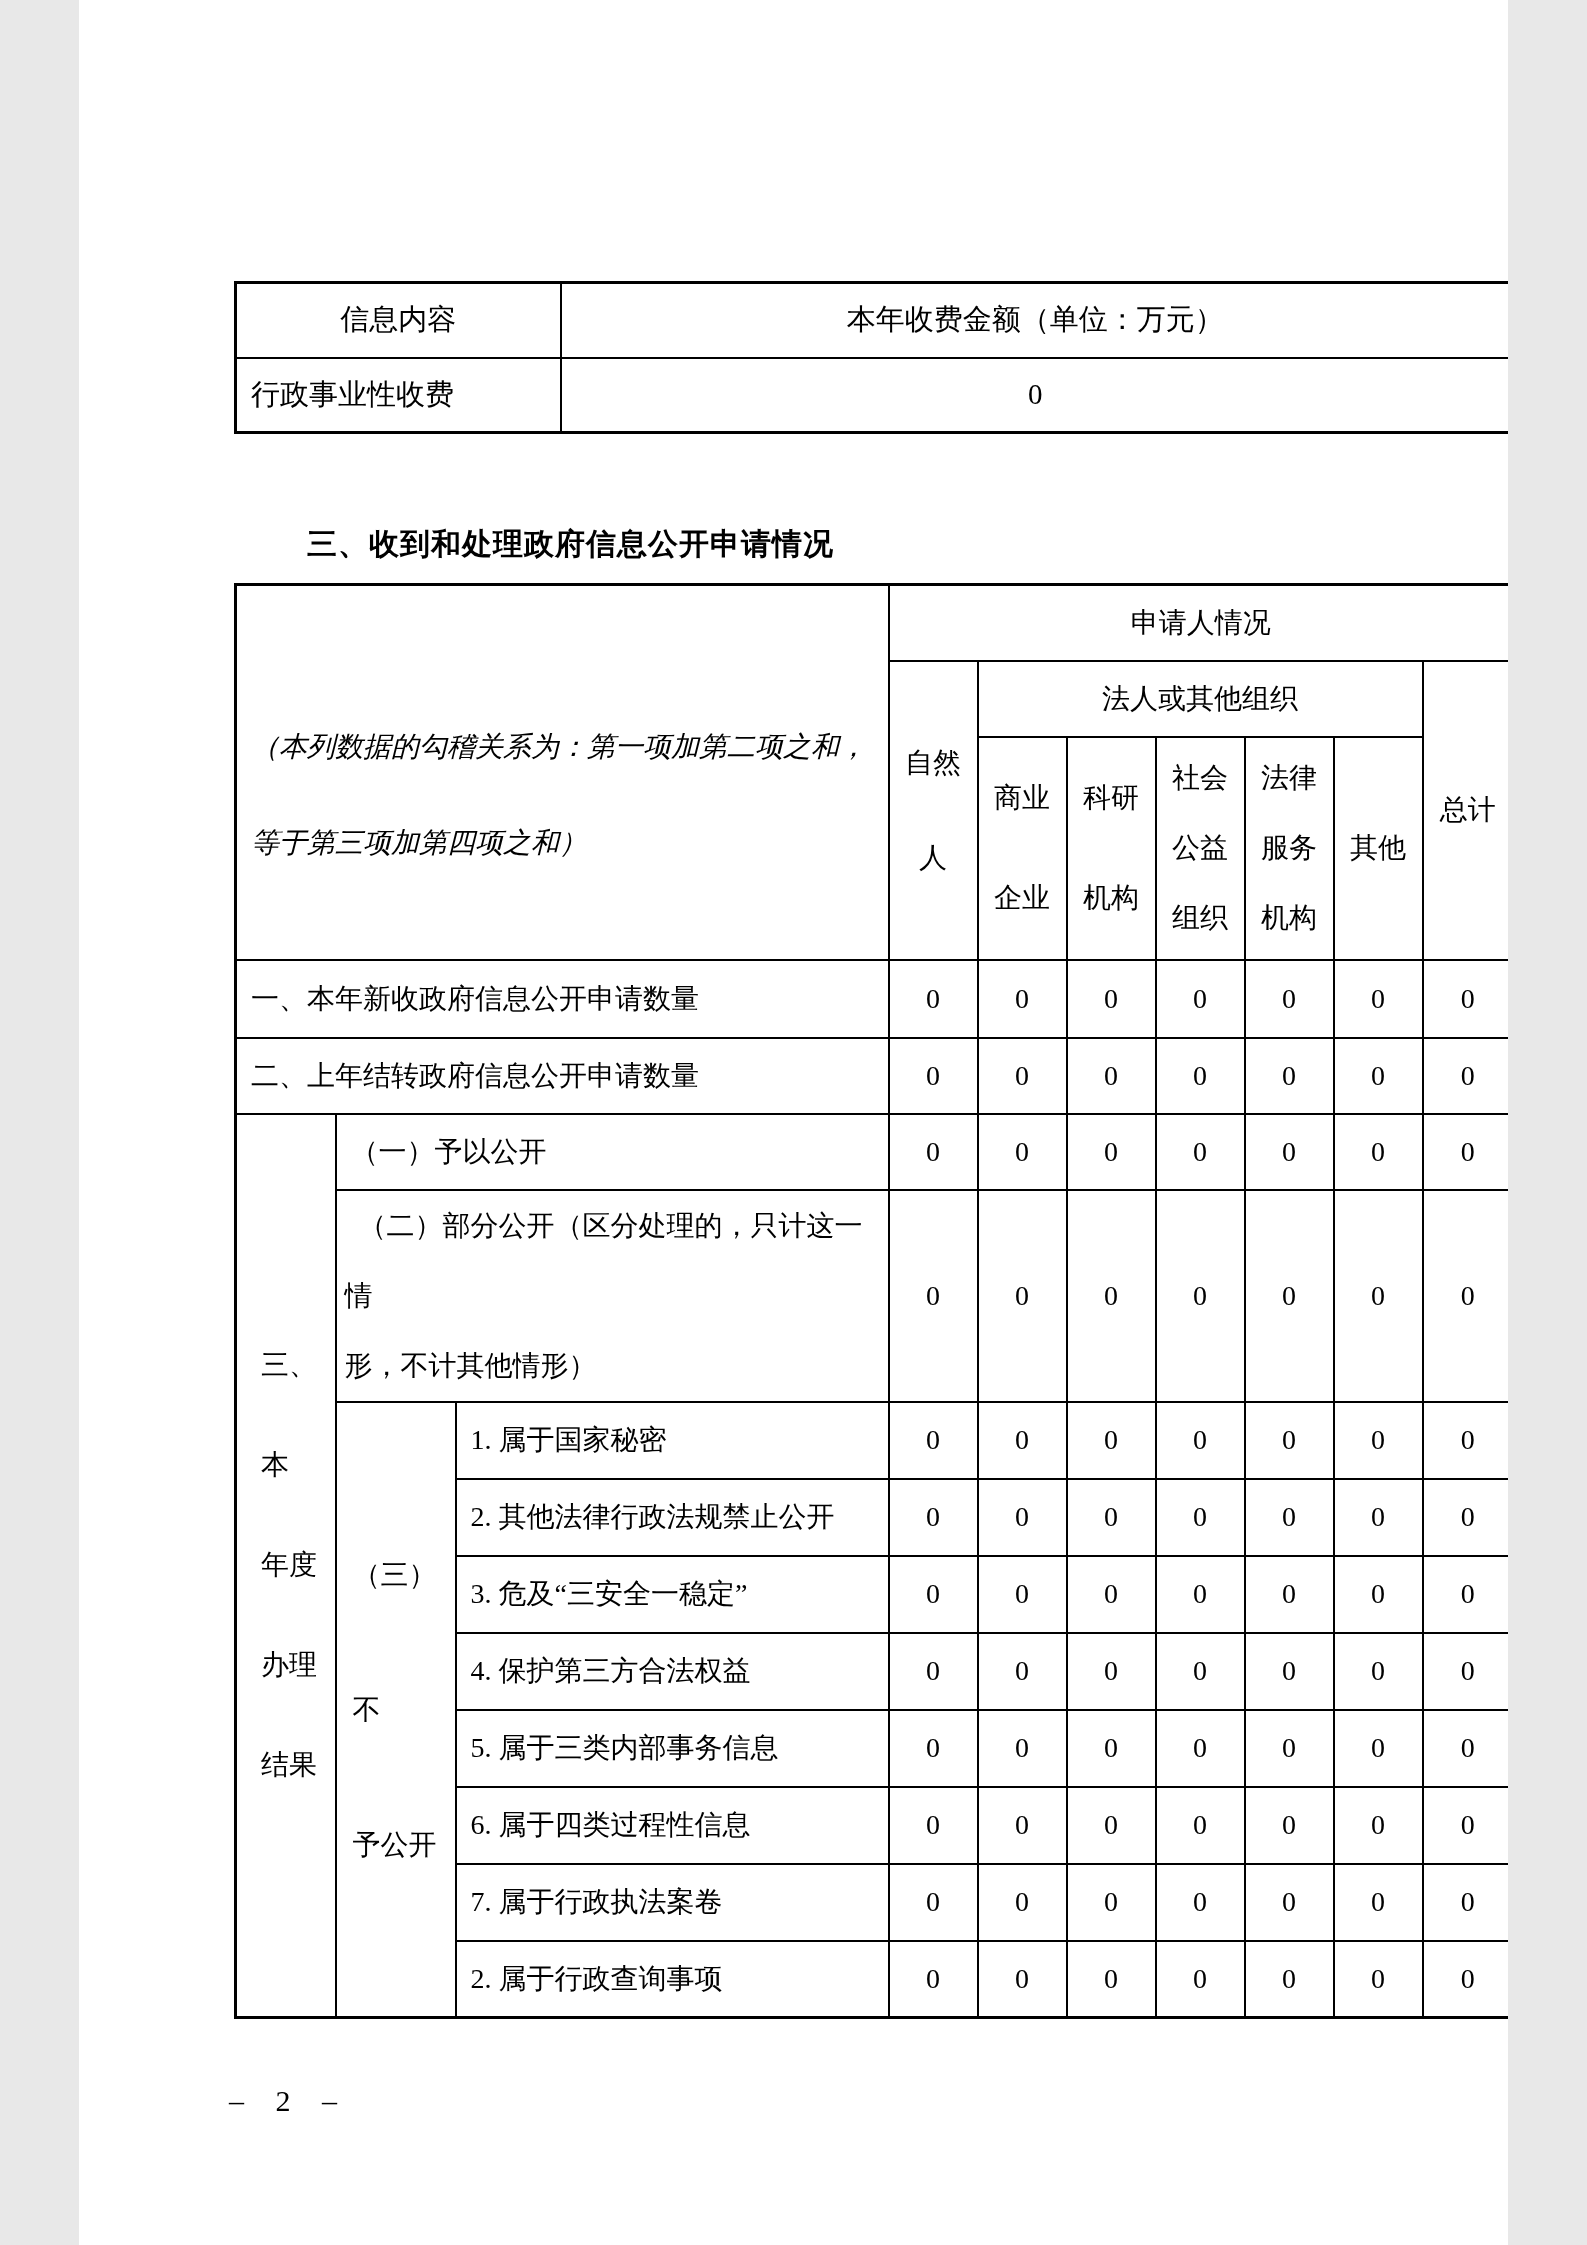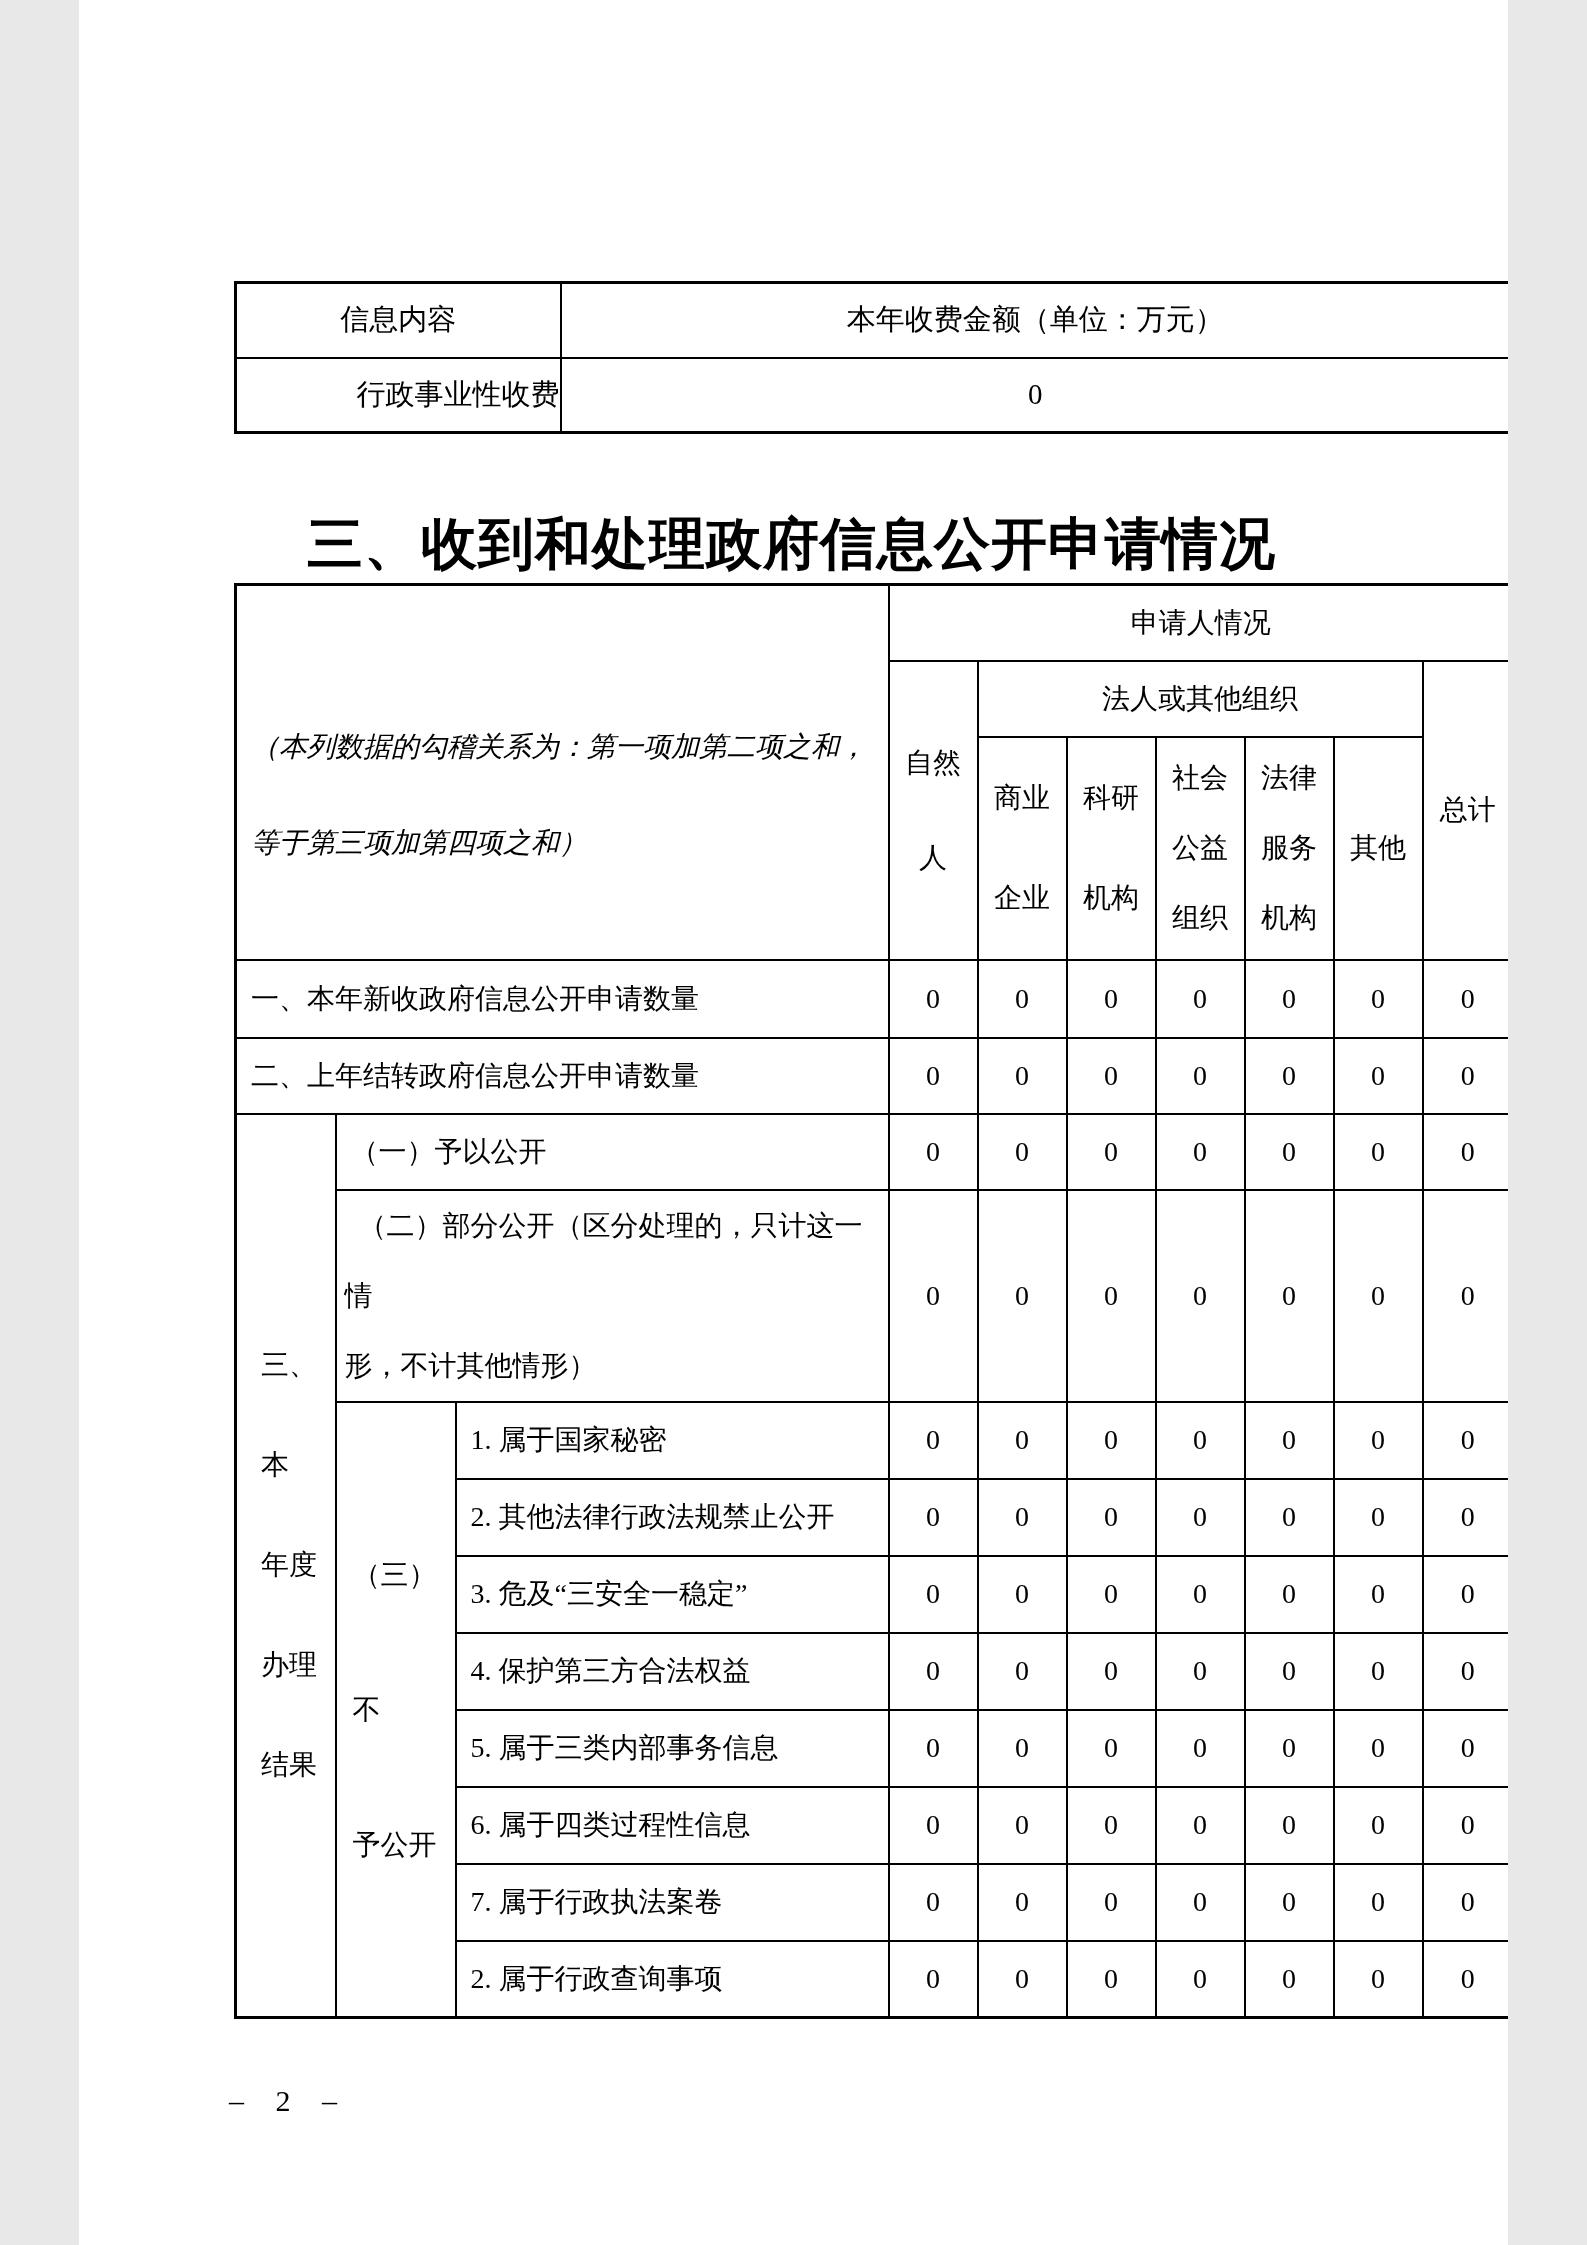--- a/index.html
+++ b/index.html
@@ -8,27 +8,27 @@
     font-family:"Liberation Serif","DejaVu Serif",serif; color:#000;
     margin:0 auto; overflow:hidden;
   }
   table {border-collapse:collapse; table-layout:fixed;}
   td {border:2px solid #000; vertical-align:middle; text-align:center; padding:0; overflow:hidden;}
 
   
   .fee-table {position:absolute; left:155px; top:281px; width:1275px; border:3px solid #000;}
   .fee-table td {font-size:29px;}
   .fee-table tr {height:75px;}
-  .fee-label {text-align:right; padding-left:14px;}
+  .fee-label {text-align:left; padding-left:14px;}
 
   
   .section-title {
     position:absolute; left:228px; top:518px; margin:0;
     font-family:"Liberation Sans","DejaVu Sans",sans-serif;
-    font-weight:bold; font-size:56px; letter-spacing:1px; line-height:52px;
+    font-weight:bold; font-size:30px; letter-spacing:1px; line-height:52px;
   }
 
   
   .req-table {position:absolute; left:155px; top:583px; width:1278px; border:3px solid #000;}
   .req-table td {font-size:28px;}
   .h76 {height:76px;} .h223 {height:223px;} .h78 {height:78px;}
   .h142 {height:142px;} .h77 {height:77px;}
 
   .note-cell {
     text-align:left; font-style:italic; font-size:27px;

